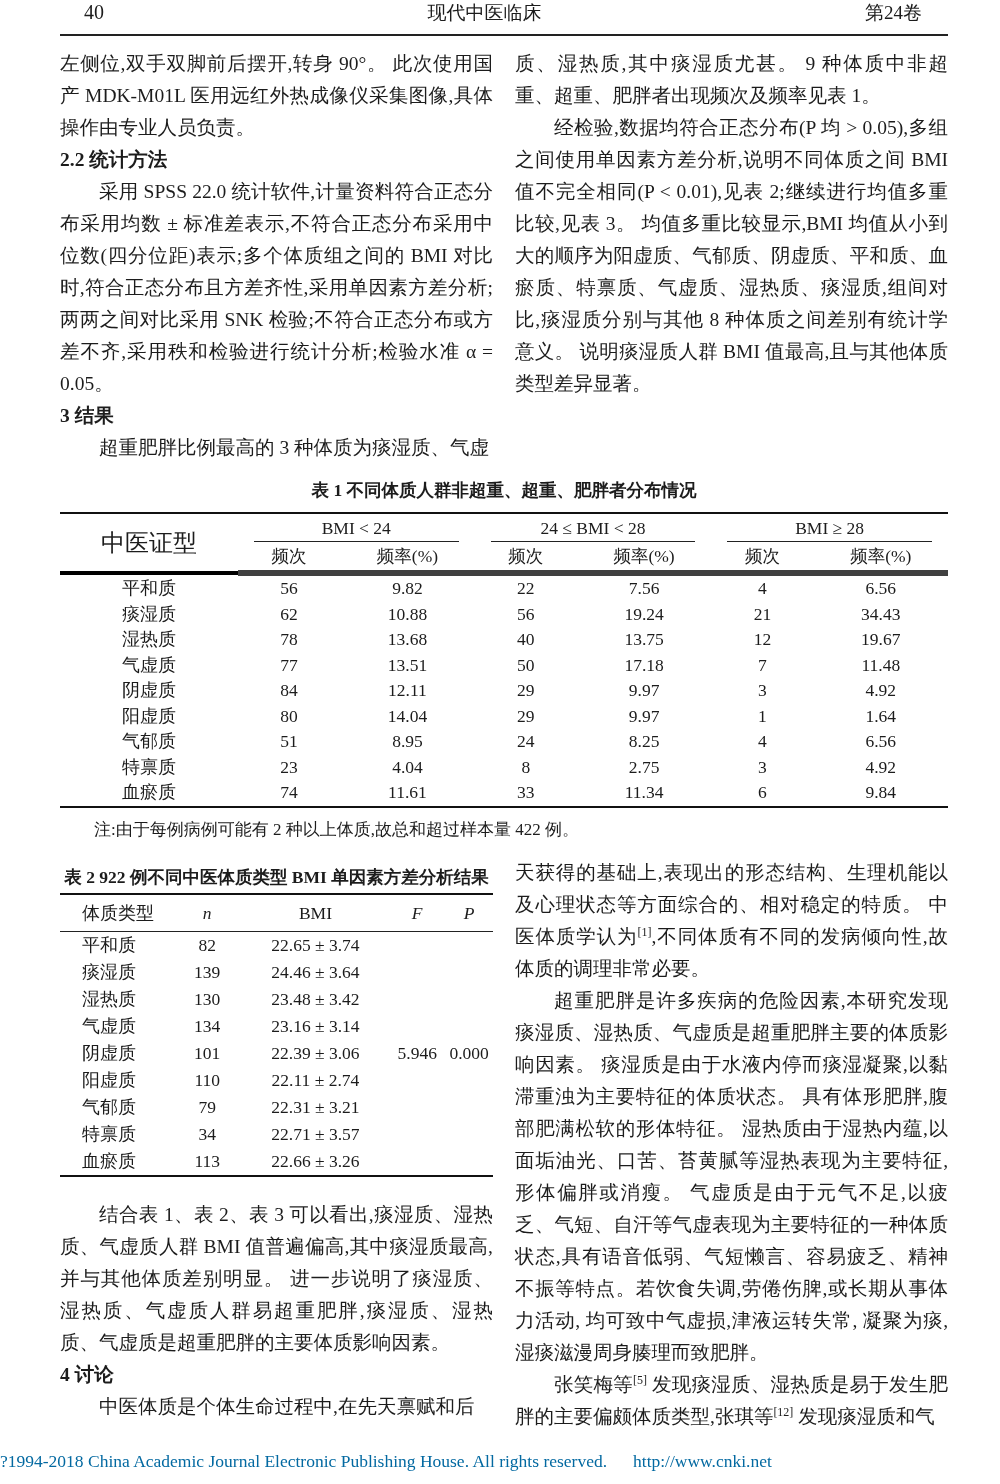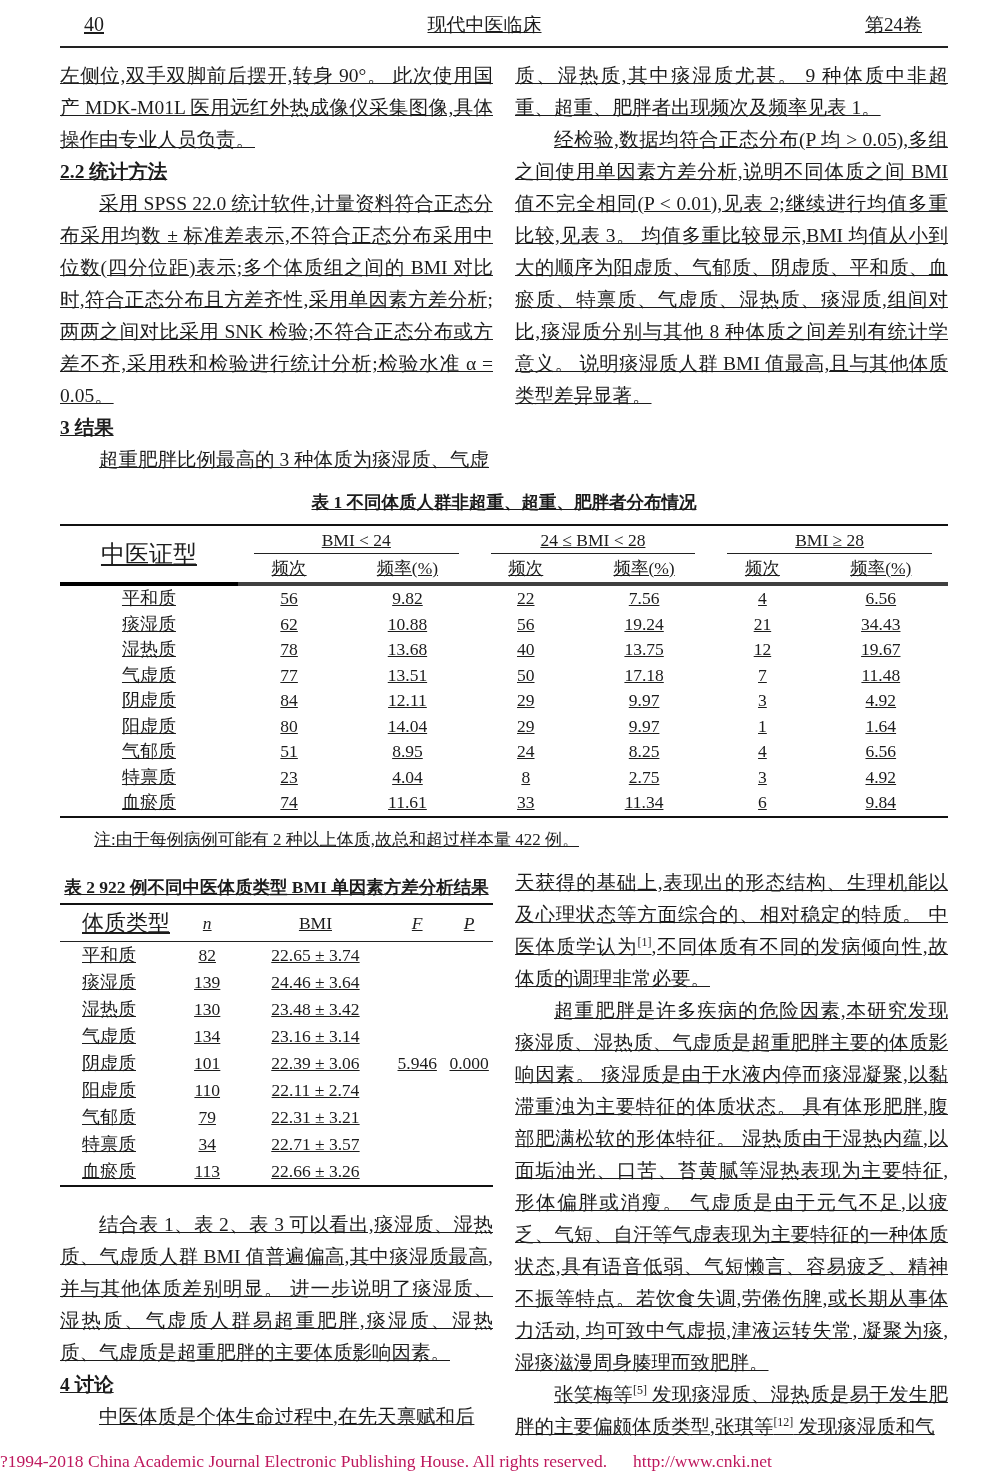--- a/index.html
+++ b/index.html
@@ -1,21 +1,21 @@
 <!DOCTYPE html>
 <html><head>
 <meta charset="utf-8">
 <style>
   html,body{margin:0;padding:0;}
   body{
     width:1000px;height:1484px;position:relative;background:#ffffff;
     font-family:"Liberation Serif","DejaVu Serif",serif;color:#1c1c1c;
     overflow:hidden;
   }
-  .page{box-sizing:border-box;width:1000px;padding:12px 52px 0 60px;text-decoration:underline;}
+  .page{box-sizing:border-box;width:1000px;padding:0 52px 0 60px;}
   
   .runhead{display:flex;justify-content:space-between;align-items:baseline;
     font-size:19px;padding:0 26px 0 24px;}
   .runhead .pageno{font-size:20px;}
   .headrule{border-bottom:2.5px solid #222;margin-top:8px;}
   
   .cols{display:flex;gap:22px;margin-top:12px;}
   .col{width:436px;font-size:19.5px;line-height:32px;text-align:justify;}
   .col p{margin:0;}
   .indent{text-indent:2em;}
@@ -25,39 +25,39 @@
   .t1wrap{margin-top:14px;}
   .tbl-title{text-align:center;font-size:17.5px;font-weight:bold;margin:0 0 10px 0;}
   table{border-collapse:collapse;}
   .t1{width:100%;font-size:17.5px;border-top:2.5px solid #111;border-bottom:2.5px solid #111;}
   .t1 th,.t1 td{font-weight:normal;text-align:center;padding:0;}
   .t1 thead th{height:28px;}
   .t1 th.rowhdr{border-bottom:4px solid #000000;font-size:24px;}
   .t1 th.group{position:relative;}
   .t1 th.group::after{content:"";position:absolute;left:16px;right:16px;bottom:0;
     border-bottom:1.5px solid #222;}
-  .t1 thead tr.subs th{border-bottom:4px solid #404040;}
+  .t1 thead tr.subs th{border-bottom:6px solid #404040;}
   .t1 tbody td{height:25.5px;line-height:25.5px;}
   
   .t2wrap{margin-top:4px;}
   .t2{width:100%;font-size:17.5px;border-top:2.5px solid #111;border-bottom:2.5px solid #111;}
   .t2 th,.t2 td{font-weight:normal;text-align:center;padding:0;}
   .t2 thead th{height:36px;border-bottom:1.8px solid #222;}
   .t2 tbody td{height:27px;line-height:27px;}
   .t2 .c1{text-align:left;padding-left:22px;font-size:18px;}
   .t2 .it{font-style:italic;}
-  .t2 thead th.c1{font-size:22px;}
+  .t2 thead th.c1{font-size:18px;}
   .t1 td.type{font-size:18px;}
   
   .note{font-size:17px;margin:10px 0 0 34px;}
   
   .after-tbl{margin-top:22px;}
   
   .footer{position:absolute;left:0;bottom:12px;width:900px;display:flex;
-    color:#be185d;font-size:17.5px;white-space:nowrap;}
+    color:#0369a1;font-size:17.5px;white-space:nowrap;}
   .footer .url{margin-left:26px;}
 </style>
 </head>
 <body>
 
 <div class="page">
 
   <div class="runhead">
     <span class="pageno">40</span>
     <span>现代中医临床</span>

